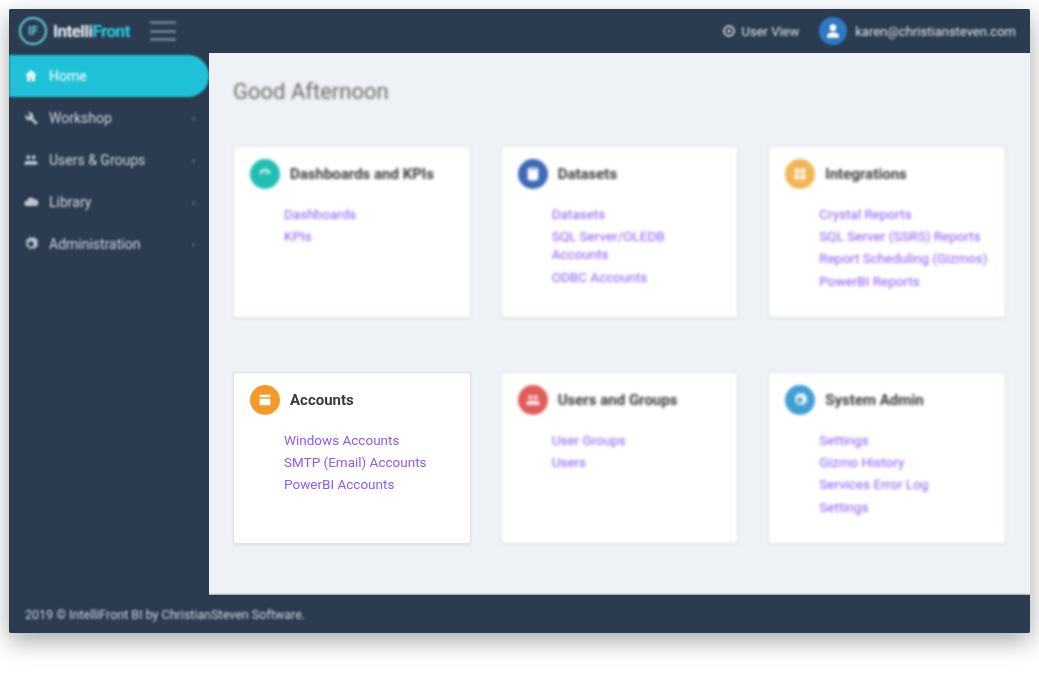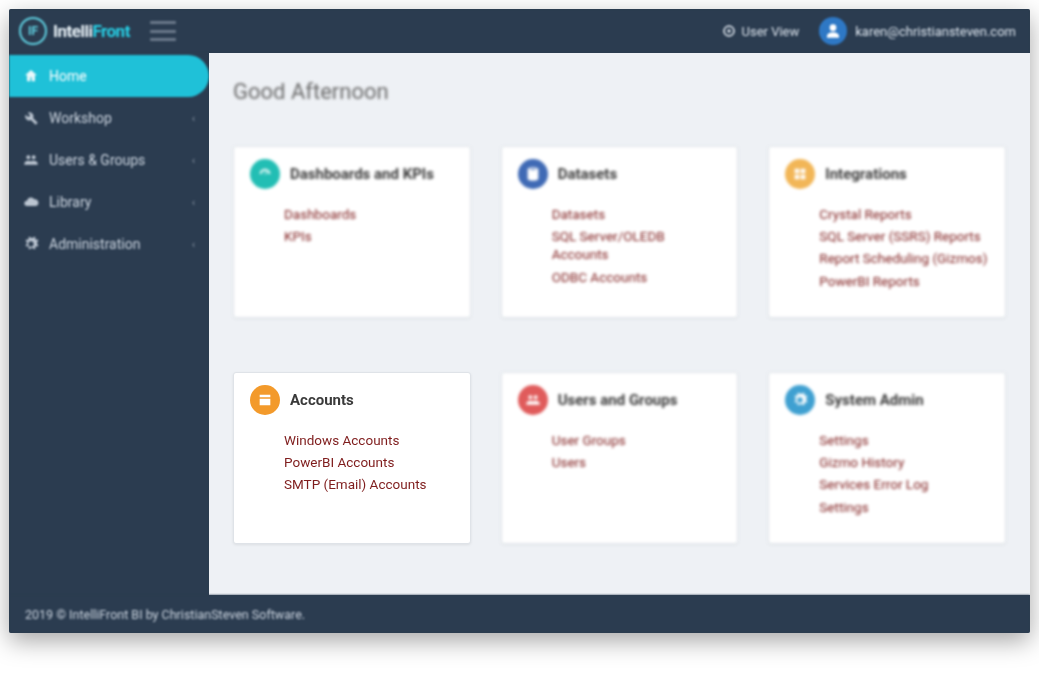--- a/index.html
+++ b/index.html
@@ -157,21 +157,21 @@
     .card-title {
       font-size: 15px;
       font-weight: 700;
       color: #3a3a3a;
     }
     .card-links {
       padding-left: 34px;
       display: flex; flex-direction: column; gap: 4px;
     }
     .card-links a {
-      color: #7f1d1d;
+      color: #8b5cf6;
       font-size: 13.5px;
       text-decoration: none;
       line-height: 1.35;
       cursor: pointer;
     }
     .footer {
       height: 38px;
       background: #2b3c50;
       color: #cbd4df;
       font-size: 12.5px;
@@ -318,22 +318,22 @@
           <div class="card-head">
             <div class="card-icon ic-orange">
               <svg viewBox="0 0 24 24">
                   <path d="M4 4h16v4H4zM4 10h16v10H4zM7 13h4v2H7z" fill="#fff"></path>
                 </svg>
             </div>
             <div class="card-title">Accounts</div>
           </div>
           <div class="card-links">
             <a>Windows Accounts</a>
+            <a>SMTP (Email) Accounts</a>
             <a>PowerBI Accounts</a>
-            <a>SMTP (Email) Accounts</a>
           </div>
         </div>
 
         <div class="card">
           <div class="card-head">
             <div class="card-icon ic-red">
               <svg viewBox="0 0 24 24">
                   <path d="M8 11a3 3 0 100-6 3 3 0 000 6zm8 0a3 3 0 100-6 3 3 0 000 6zM2 19v-2c0-2 3-4 6-4s6 2 6 4v2H2zm12 0v-2c0-1-1-2-2-3 1-1 2-1 4-1 3 0 6 2 6 4v2h-8z"></path>
                 </svg>
             </div>

